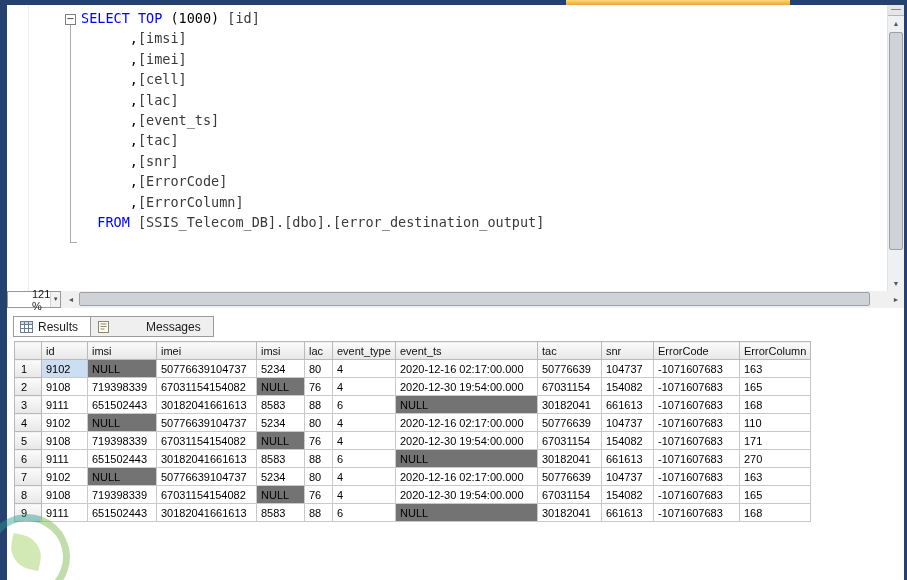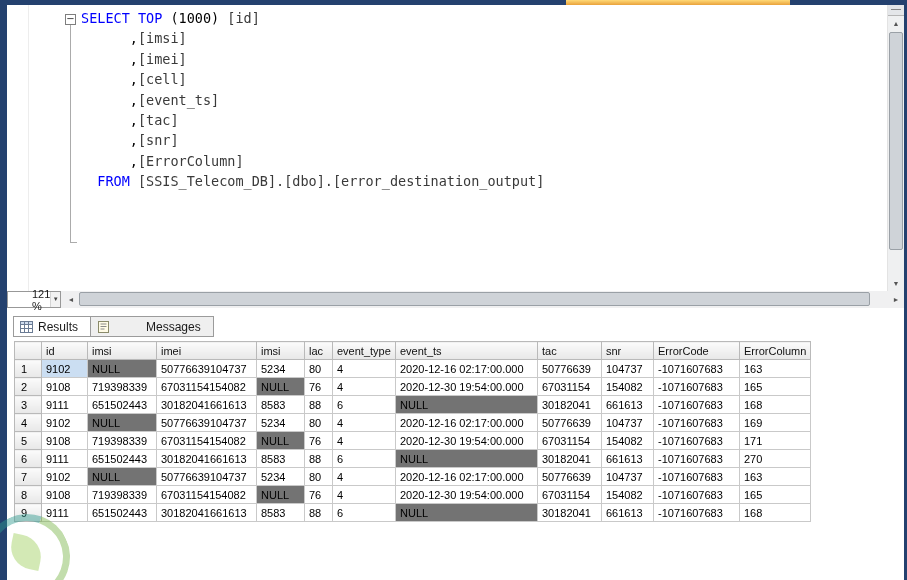--- a/index.html
+++ b/index.html
@@ -93,23 +93,25 @@
   <div class="editor">
     <div class="sel-margin"></div>
     <div class="code-area">
       <div class="fold-guide"></div>
       <div class="fold-guide-end"></div>
 
     <div class="code-line"><span class="gutter"><span class="fold-box">−</span></span><span class="tk-kw">SELECT</span><span class="tk-pl"> </span><span class="tk-kw">TOP</span><span class="tk-pl"> (1000) </span><span class="tk-id">[id]</span></div>
         <div class="code-line"><span class="gutter"></span><span class="tk-pl">      ,</span><span class="tk-id">[imsi]</span></div>
         <div class="code-line"><span class="gutter"></span><span class="tk-pl">      ,</span><span class="tk-id">[imei]</span></div>
         <div class="code-line"><span class="gutter"></span><span class="tk-pl">      ,</span><span class="tk-id">[cell]</span></div>
+        <div class="code-line"><span class="gutter"></span><span class="tk-pl">      ,</span><span class="tk-id">[lac]</span></div>
         <div class="code-line"><span class="gutter"></span><span class="tk-pl">      ,</span><span class="tk-id">[event_ts]</span></div>
         <div class="code-line"><span class="gutter"></span><span class="tk-pl">      ,</span><span class="tk-id">[tac]</span></div>
         <div class="code-line"><span class="gutter"></span><span class="tk-pl">      ,</span><span class="tk-id">[snr]</span></div>
+        <div class="code-line"><span class="gutter"></span><span class="tk-pl">      ,</span><span class="tk-id">[ErrorCode]</span></div>
         <div class="code-line"><span class="gutter"></span><span class="tk-pl">      ,</span><span class="tk-id">[ErrorColumn]</span></div>
         <div class="code-line"><span class="gutter"></span><span class="tk-pl">  </span><span class="tk-kw">FROM</span><span class="tk-pl"> </span><span class="tk-id">[SSIS_Telecom_DB].[dbo].[error_destination_output]</span></div>
       </div>
     <div class="vscroll">
       <div class="vsplit"></div>
       <div class="varrow">▲</div>
       <div class="vthumb"></div>
       <div class="varrow down">▼</div>
     </div>
   </div>
@@ -232,21 +234,21 @@
               <td>9102</td>
               <td class="null">NULL</td>
               <td>50776639104737</td>
               <td>5234</td>
               <td>80</td>
               <td>4</td>
               <td>2020-12-16 02:17:00.000</td>
               <td>50776639</td>
               <td>104737</td>
               <td>-1071607683</td>
-              <td>169</td>
+              <td>110</td>
             </tr>
             <tr>
               <th class="rownum">5</th>
               <td>9108</td>
               <td>719398339</td>
               <td>67031154154082</td>
               <td class="null">NULL</td>
               <td>76</td>
               <td>4</td>
               <td>2020-12-30 19:54:00.000</td>

